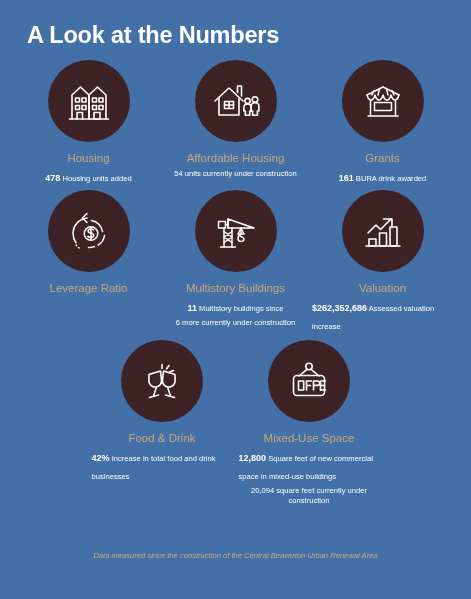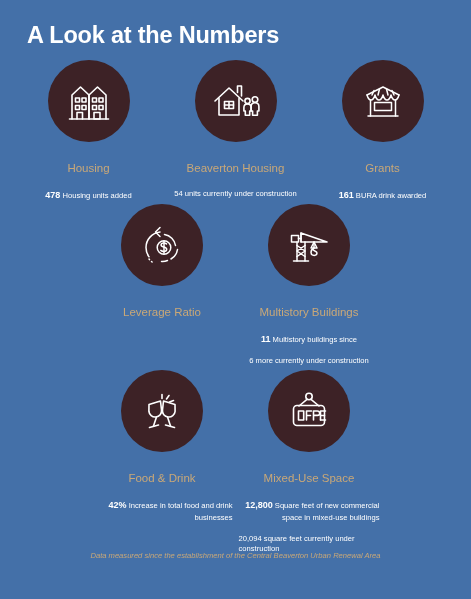--- a/index.html
+++ b/index.html
@@ -48,21 +48,20 @@
   .row-2 { margin-top: 2px; }
   .row-3 { margin-top: 4px; }
 
   .cell {
     width: 147px;
     display: flex;
     flex-direction: column;
     align-items: center;
     padding: 0 2px;
     box-sizing: border-box;
-    gap: 10px;
   }
 
   .circle {
     width: 82px;
     height: 82px;
     border-radius: 50%;
     background: #3d2226;
     display: flex;
     align-items: center;
     justify-content: center;
@@ -77,31 +76,32 @@
     font-size: 11.5px;
     font-weight: normal;
     text-align: center;
     line-height: 14px;
     margin-bottom: 4px;
     white-space: nowrap;
   }
   .stat-line {
     color: #ffffff;
     font-size: 7.6px;
-    text-align: right;
-    line-height: 12px;
+    text-align: left;
+    line-height: 18px;
     max-width: 141px;
   }
   .stat-line .num {
     font-weight: bold;
     font-size: 9px;
   }
   .stat-sub {
     color: #ffffff;
     font-size: 7.6px;
+    text-align: center;
     line-height: 10px;
     max-width: 141px;
   }
 
   .footer-note {
     position: absolute;
     left: 0;
     top: 551px;
     width: 471px;
     text-align: center;
@@ -157,21 +157,21 @@
               <path d="M26.5 15.5 V9 H30.5 V19"></path>
               <rect x="13.5" y="24.5" width="9" height="7"></rect>
               <path d="M13.5 28 H22.5 M18 24.5 V31.5"></path>
               <circle cx="36.5" cy="24" r="2.6"></circle>
               <path d="M36.5 27 c-2.6 0 -3.6 1.6 -3.6 3.6 V34 h1.4 v4.2 h4.4 V34 h1.4 v-3.4 c0 -2 -1 -3.6 -3.6 -3.6 z"></path>
               <circle cx="44" cy="22.5" r="2.8"></circle>
               <path d="M44 25.7 c-2.8 0 -3.9 1.7 -3.9 3.8 V34 h1.5 v4.2 h4.8 V34 h1.5 v-4.5 c0 -2.1 -1.1 -3.8 -3.9 -3.8 z"></path>
             </svg>
           </span>
         </div>
-        <div class="cat-label">Beaverton Housing</div>
+        <div class="cat-label">Affordable Housing</div>
         <div class="stat-sub">54 units currently under construction</div>
       </div>
 
       <div class="cell">
         <div class="circle">
           <span>
             <svg width="48" height="48" viewBox="0 0 48 48" fill="none" stroke="#ffffff" stroke-width="1.5" stroke-linejoin="round" stroke-linecap="round">
               <path d="M8 18 L24 10 L40 18"></path>
               <path d="M8 18 c0 0 1.5 5 4 5 s4 -5 4 -5 c0 0 1.5 5 4 5 s4 -5 4 -5 c0 0 1.5 5 4 5 s4 -5 4 -5 c0 0 1.5 5 4 5 s4 -5 4 -5"></path>
               <path d="M13 18 L15 13.5 M19 18 L20.5 12 M29 18 L27.5 12 M35 18 L33 13.5"></path>
@@ -229,20 +229,39 @@
           </span>
         </div>
         <div class="cat-label">Multistory Buildings</div>
         <div class="stat-line">
           <span class="num">11</span>
           <span>Multistory buildings since</span>
         </div>
         <div class="stat-sub">6 more currently under construction</div>
       </div>
 
+      <div class="cell">
+        <div class="circle">
+          <span>
+            <svg width="48" height="48" viewBox="0 0 48 48" fill="none" stroke="#ffffff" stroke-width="1.6" stroke-linejoin="round" stroke-linecap="round">
+              <path d="M7 39 H41"></path>
+              <rect x="10" y="32" width="7" height="7"></rect>
+              <rect x="20.5" y="26" width="7" height="13"></rect>
+              <rect x="31" y="20" width="7" height="19"></rect>
+              <path d="M9 26 L17 18 L21.5 22.5 L32 12"></path>
+              <path d="M24.5 12 H33 V20.5"></path>
+            </svg>
+          </span>
+        </div>
+        <div class="cat-label">Valuation</div>
+        <div class="stat-line">
+          <span class="num">$262,352,686</span>
+          <span>Assessed valuation increase</span>
+        </div>
+      </div>
 
     </div>
 
     <div class="row row-3">
 
       <div class="cell">
         <div class="circle">
           <span>
             <svg width="48" height="48" viewBox="0 0 48 48" fill="none" stroke="#ffffff" stroke-width="1.6" stroke-linejoin="round" stroke-linecap="round">
               <path d="M11 17.5 L22.5 14 L23.5 23 c0.4 3.6 -2 6.6 -5.6 7 c-3.6 0.4 -6.6 -2 -7 -5.6 Z"></path>
@@ -282,15 +301,15 @@
           <span class="num">12,800</span>
           <span>Square feet of new commercial space in mixed-use buildings</span>
         </div>
         <div class="stat-sub">20,094 square feet currently under construction</div>
       </div>
 
     </div>
 
   </div>
 
-  <div class="footer-note">Data measured since the establishment of the Central Beaverton Urban Renewal Area</div>
+  <div class="footer-note">Data measured since the construction of the Central Beaverton Urban Renewal Area</div>
 
 </div>
 
 </body></html>

